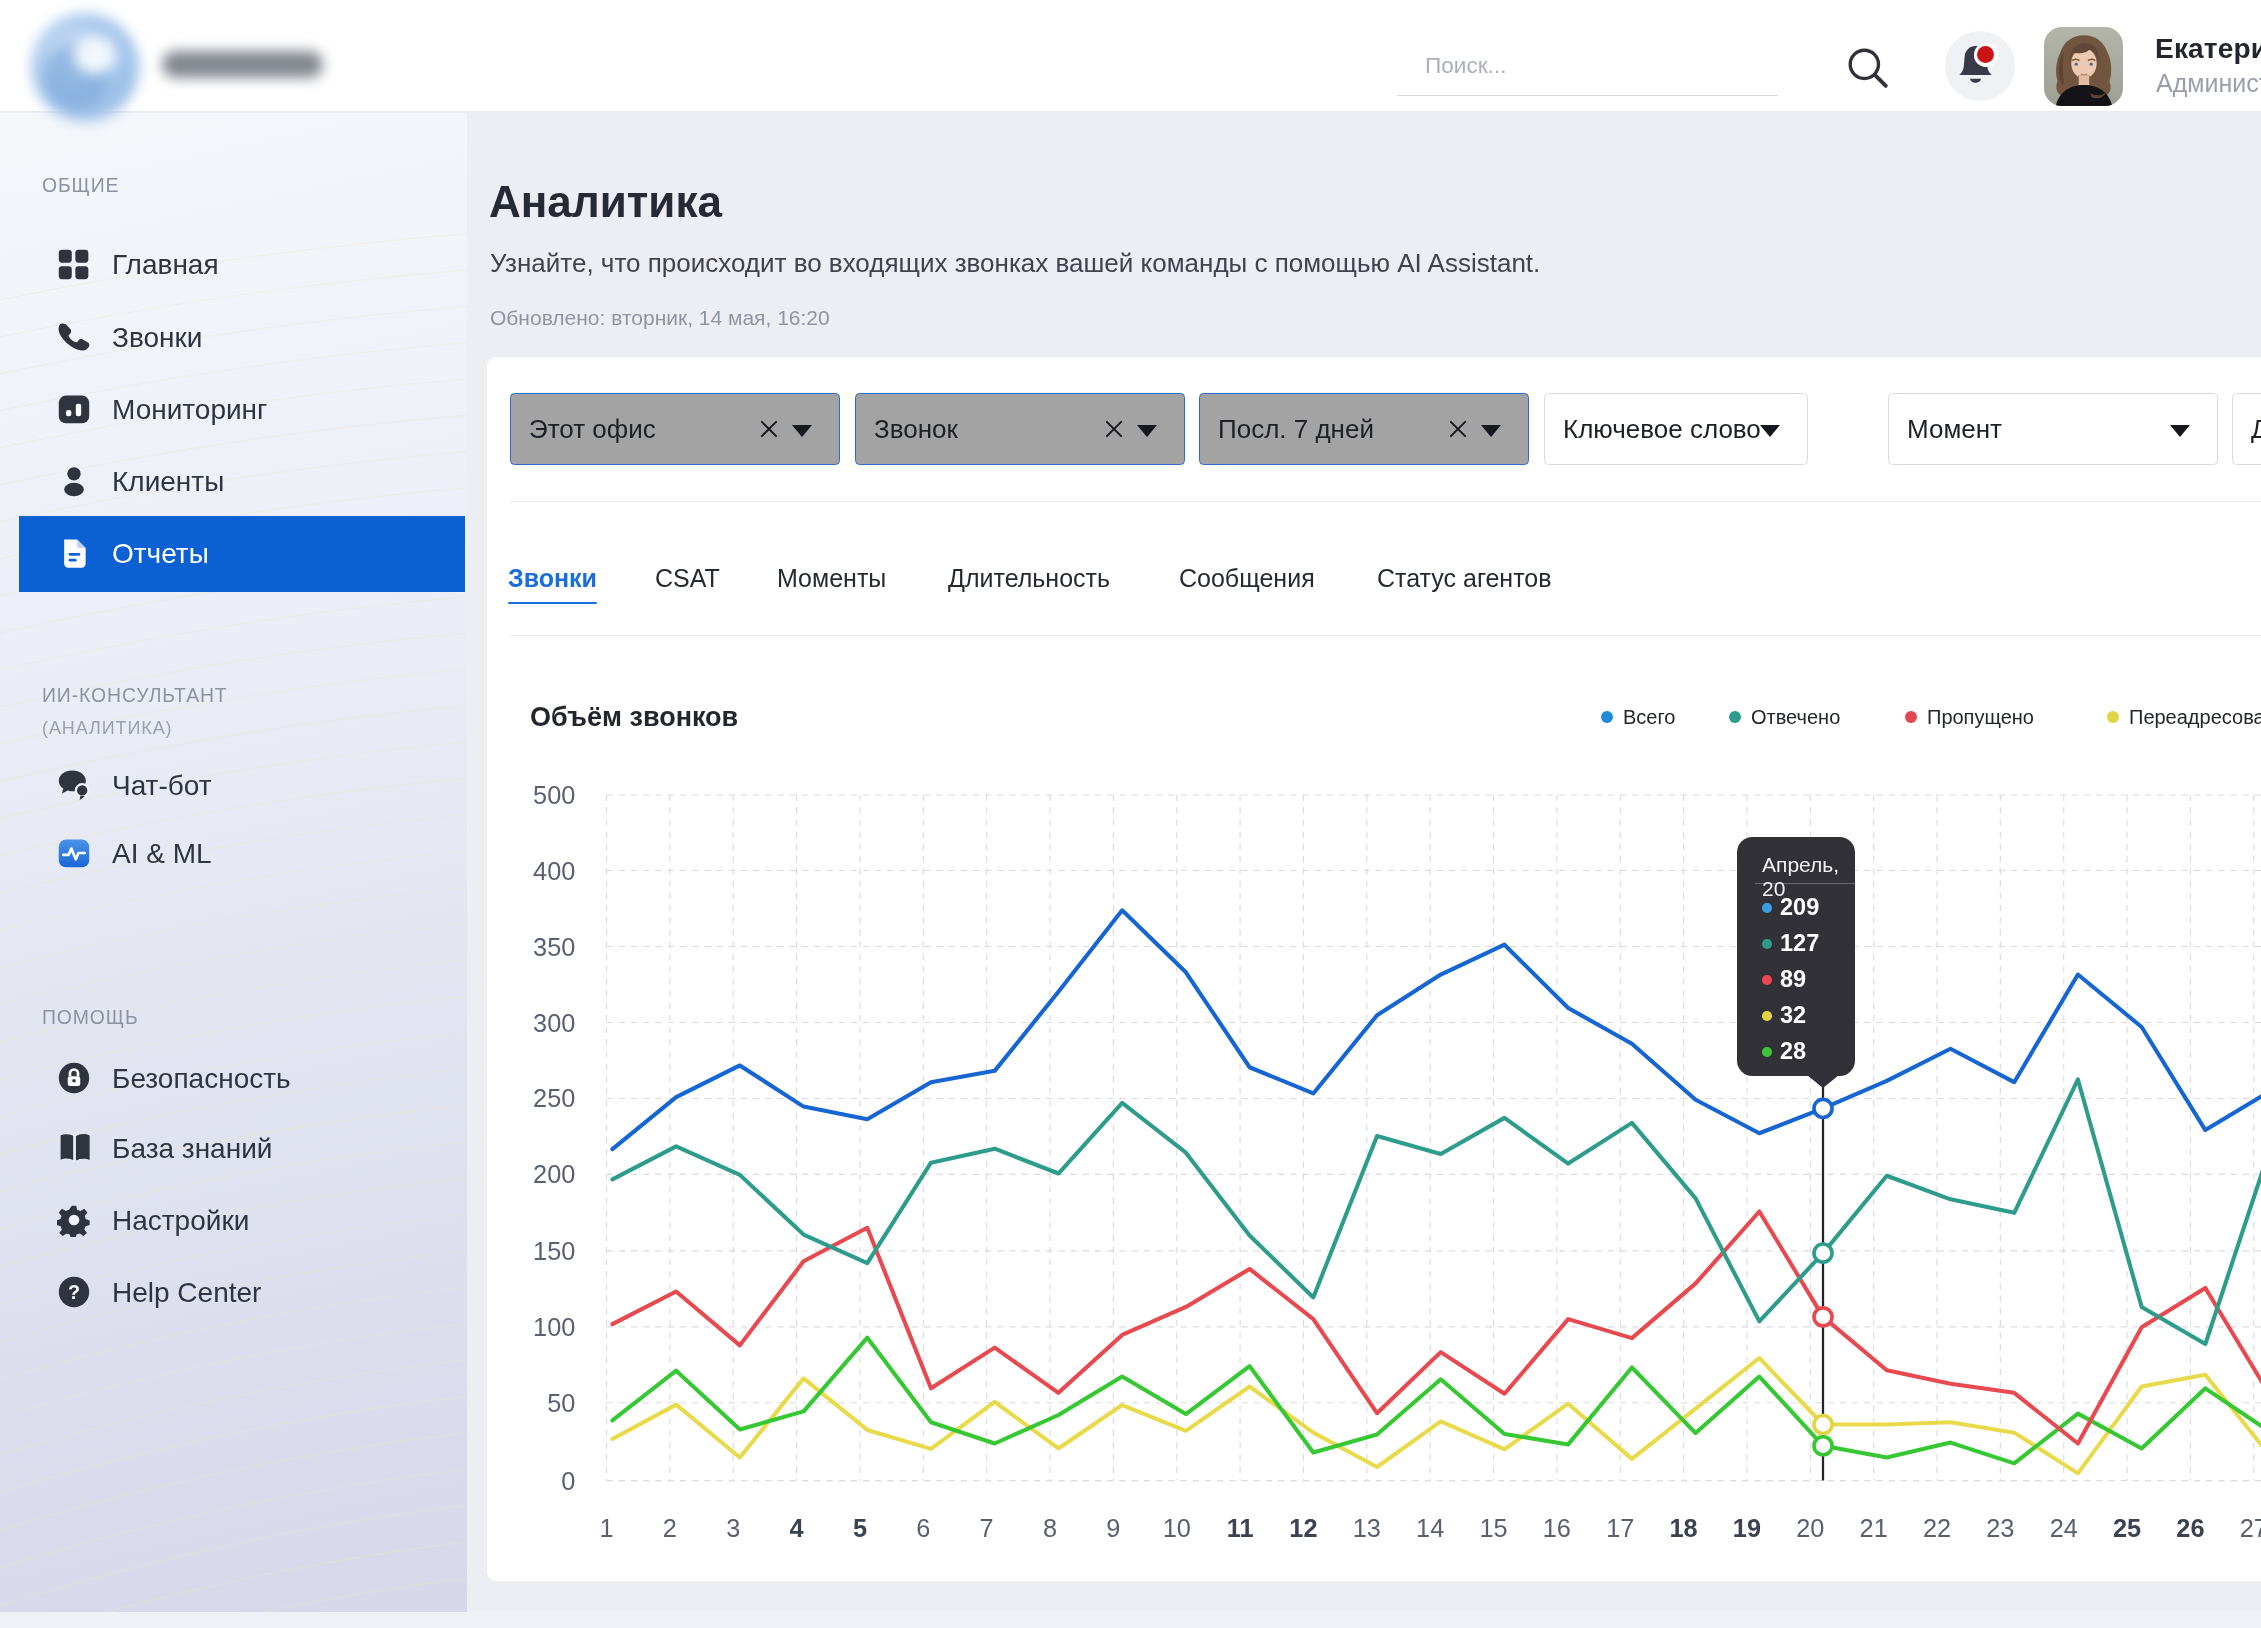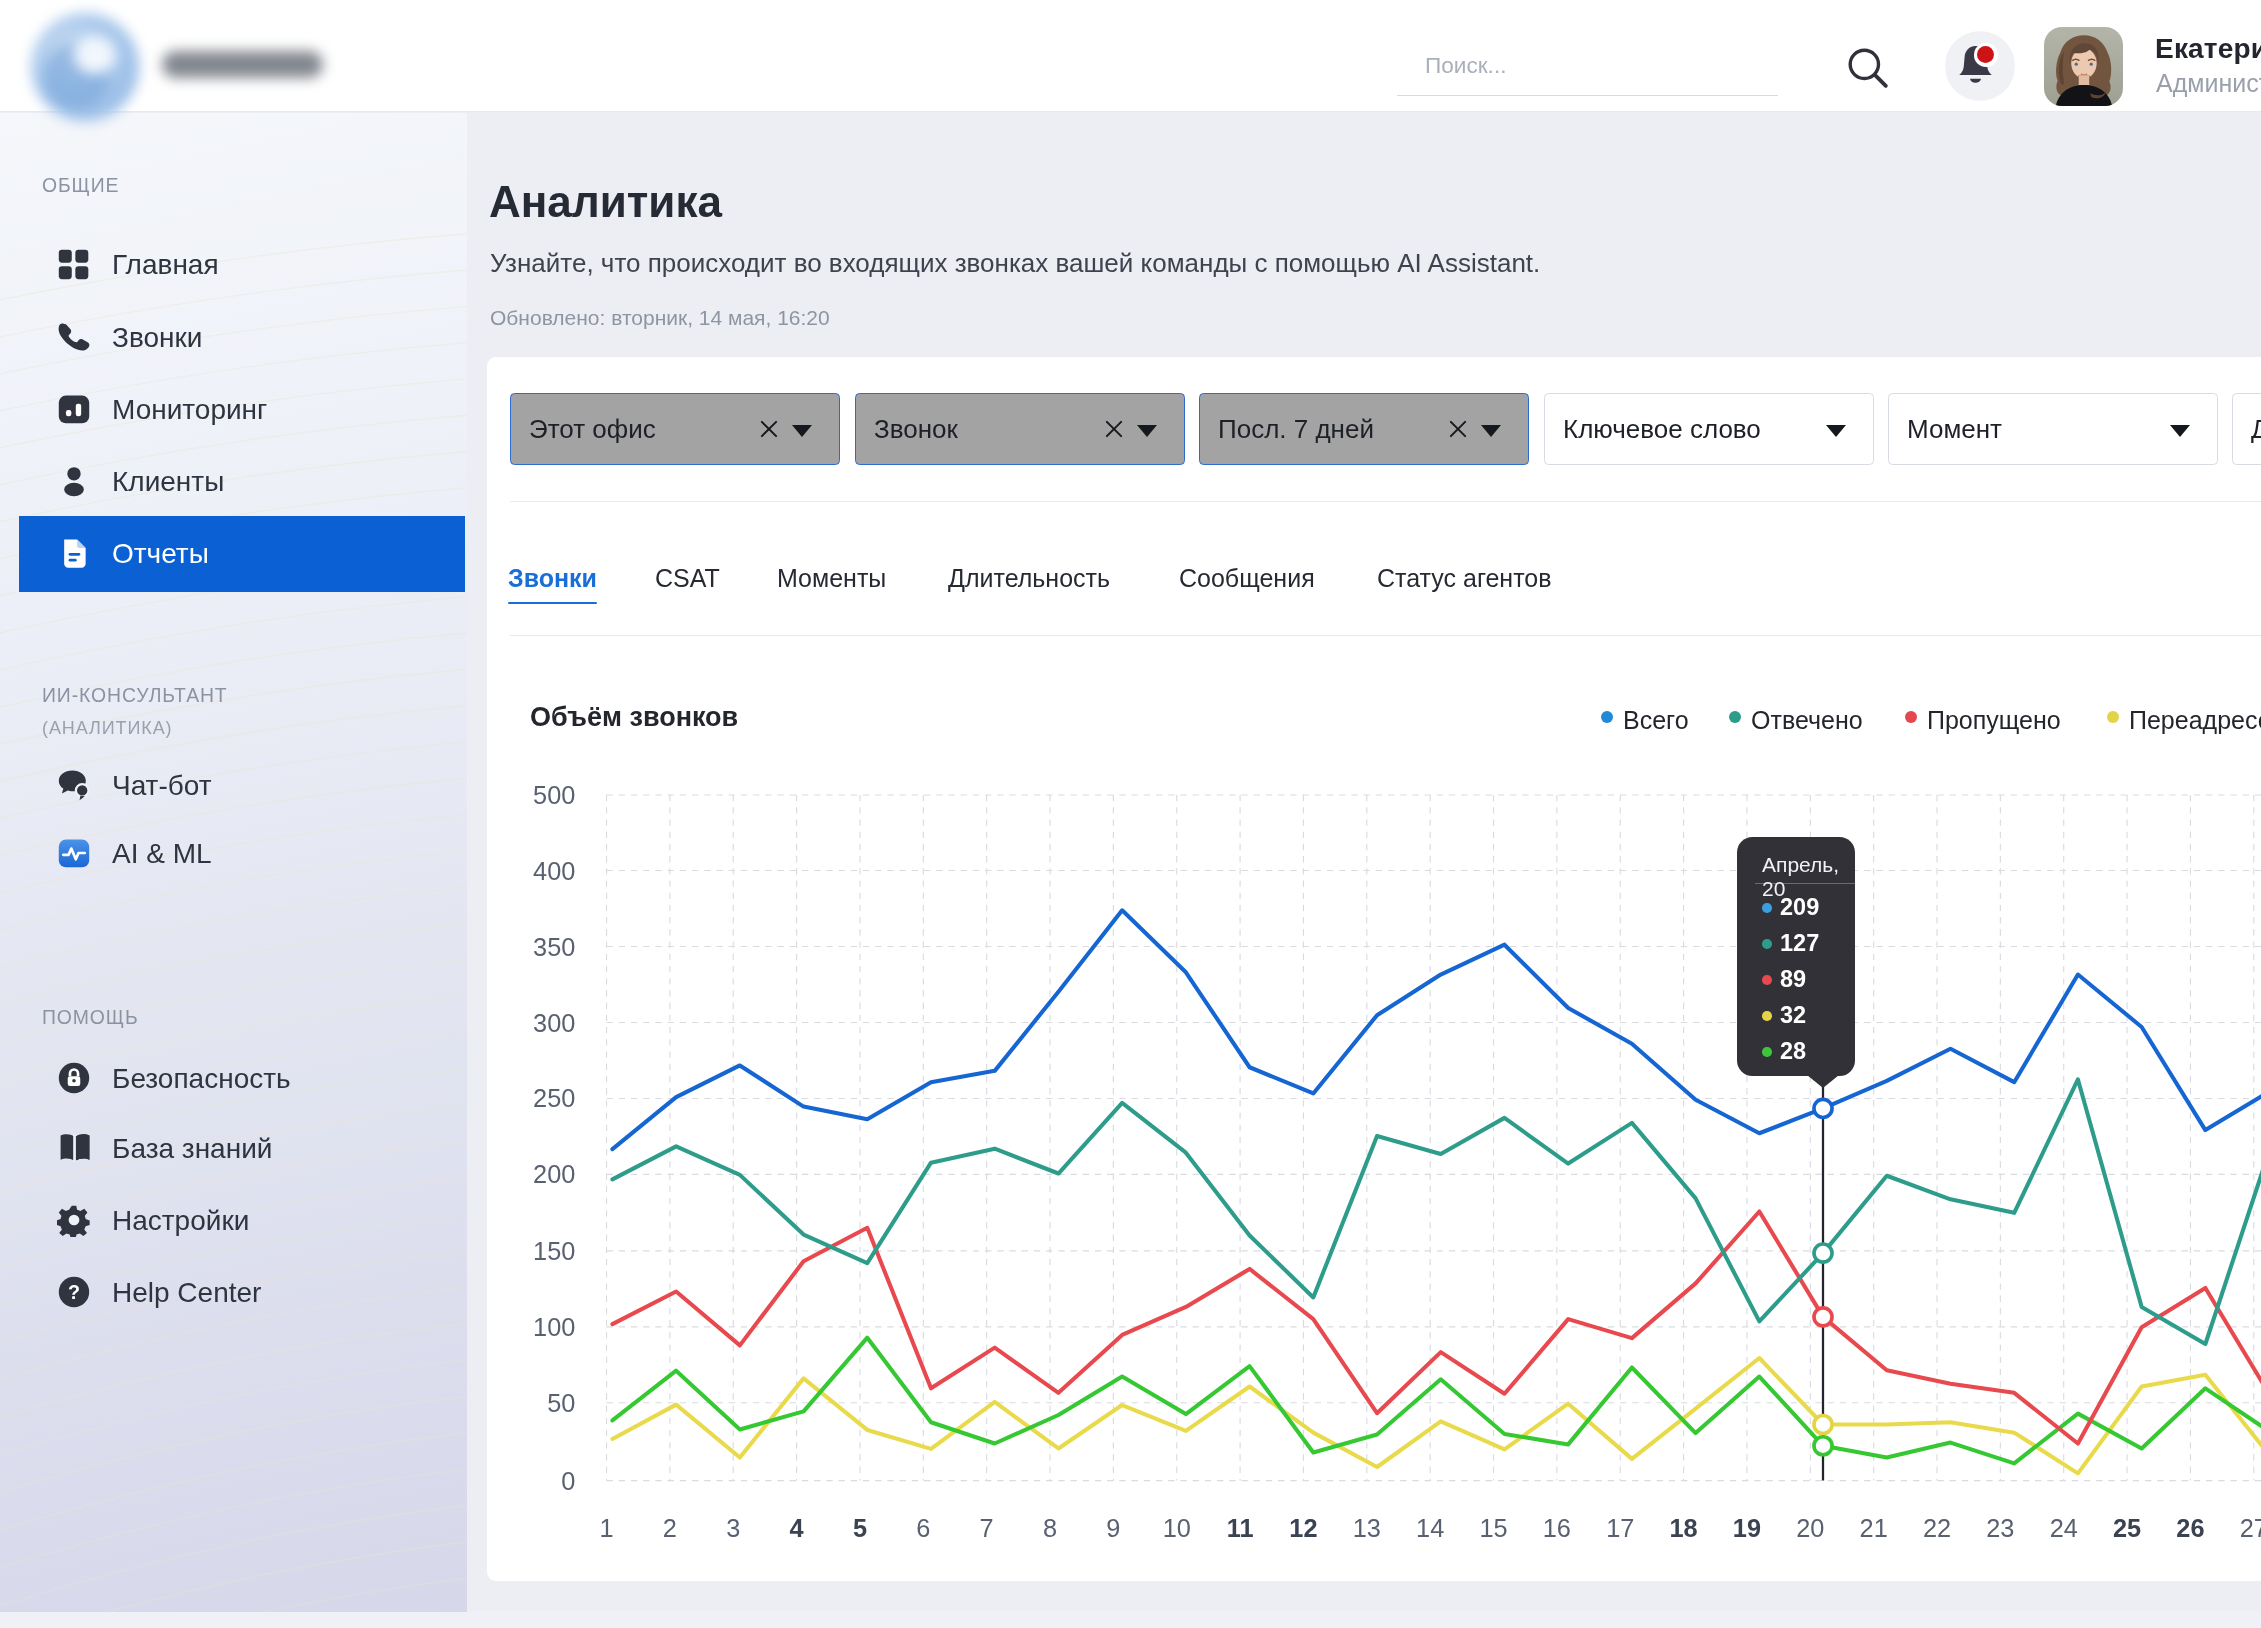--- a/index.html
+++ b/index.html
@@ -53,21 +53,21 @@
 .chip .tri { position:absolute; right:27px; top:50%; margin-top:-4.5px; width:0; height:0; border-left:10px solid transparent; border-right:10px solid transparent; border-top:12.2px solid #15181e; }
 .divider { position:absolute; left:510px; width:2052px; height:0.9px; background:#e8eaee; }
 
 
 .tab { position:absolute; top:564px; font-size:25px; color:#262a33; }
 .tab.active { color:#1a6ed8; font-weight:700; }
 #tab-underline { position:absolute; left:508px; top:602px; width:89px; height:2.3px; background:#1a6ed8; border-radius:1.4px; }
 
 
 #chart-title { position:absolute; left:530px; top:702px; font-size:27px; font-weight:700; color:#23262c; }
-.leg { position:absolute; top:706px; font-size:25px; color:#23262c; }
+.leg { position:absolute; top:706px; font-size:20px; color:#23262c; }
 .leg .dot { position:absolute; left:0; top:5.4px; width:11.8px; height:11.8px; border-radius:50%; }
 .leg .lt { margin-left:22px; }
 
 
 #tooltip { position:absolute; left:1737px; top:837px; width:118px; height:239px; background:#323138; border-radius:15.4px; z-index:4; }
 #tooltip .hd { position:absolute; left:25px; top:16.3px; font-size:21px; color:#f2f2f4; }
 #tooltip .dv { position:absolute; left:18px; top:46px; width:113px; height:0.9px; background:rgba(255,255,255,0.28); }
 #tooltip .row { position:absolute; left:25px; height:27px; }
 #tooltip .row .d { position:absolute; left:0; top:9px; width:9.5px; height:9.5px; border-radius:50%; }
 #tooltip .row .n { position:absolute; left:18px; top:0; font-size:23.5px; font-weight:700; color:#ffffff; }
@@ -285,21 +285,21 @@
   <div class="chip active" style="left:855px; width:330px;">
       <span class="label">Звонок</span>
       <span class="x"></span>
       <span class="tri"></span>
     </div>
   <div class="chip active" style="left:1199px; width:330px;">
       <span class="label">Посл. 7 дней</span>
       <span class="x"></span>
       <span class="tri"></span>
     </div>
-  <div class="chip plain" style="left:1544px; width:330px;">
+  <div class="chip plain" style="left:1544px; width:264px;">
       <span class="label">Ключевое слово</span>
       <span class="tri"></span>
     </div>
   <div class="chip plain" style="left:1888px; width:330px;">
       <span class="label">Момент</span>
       <span class="tri"></span>
     </div>
   <div class="chip plain" style="left:2232px; width:330px;">
       <span class="label">Длительность</span>
     </div>

